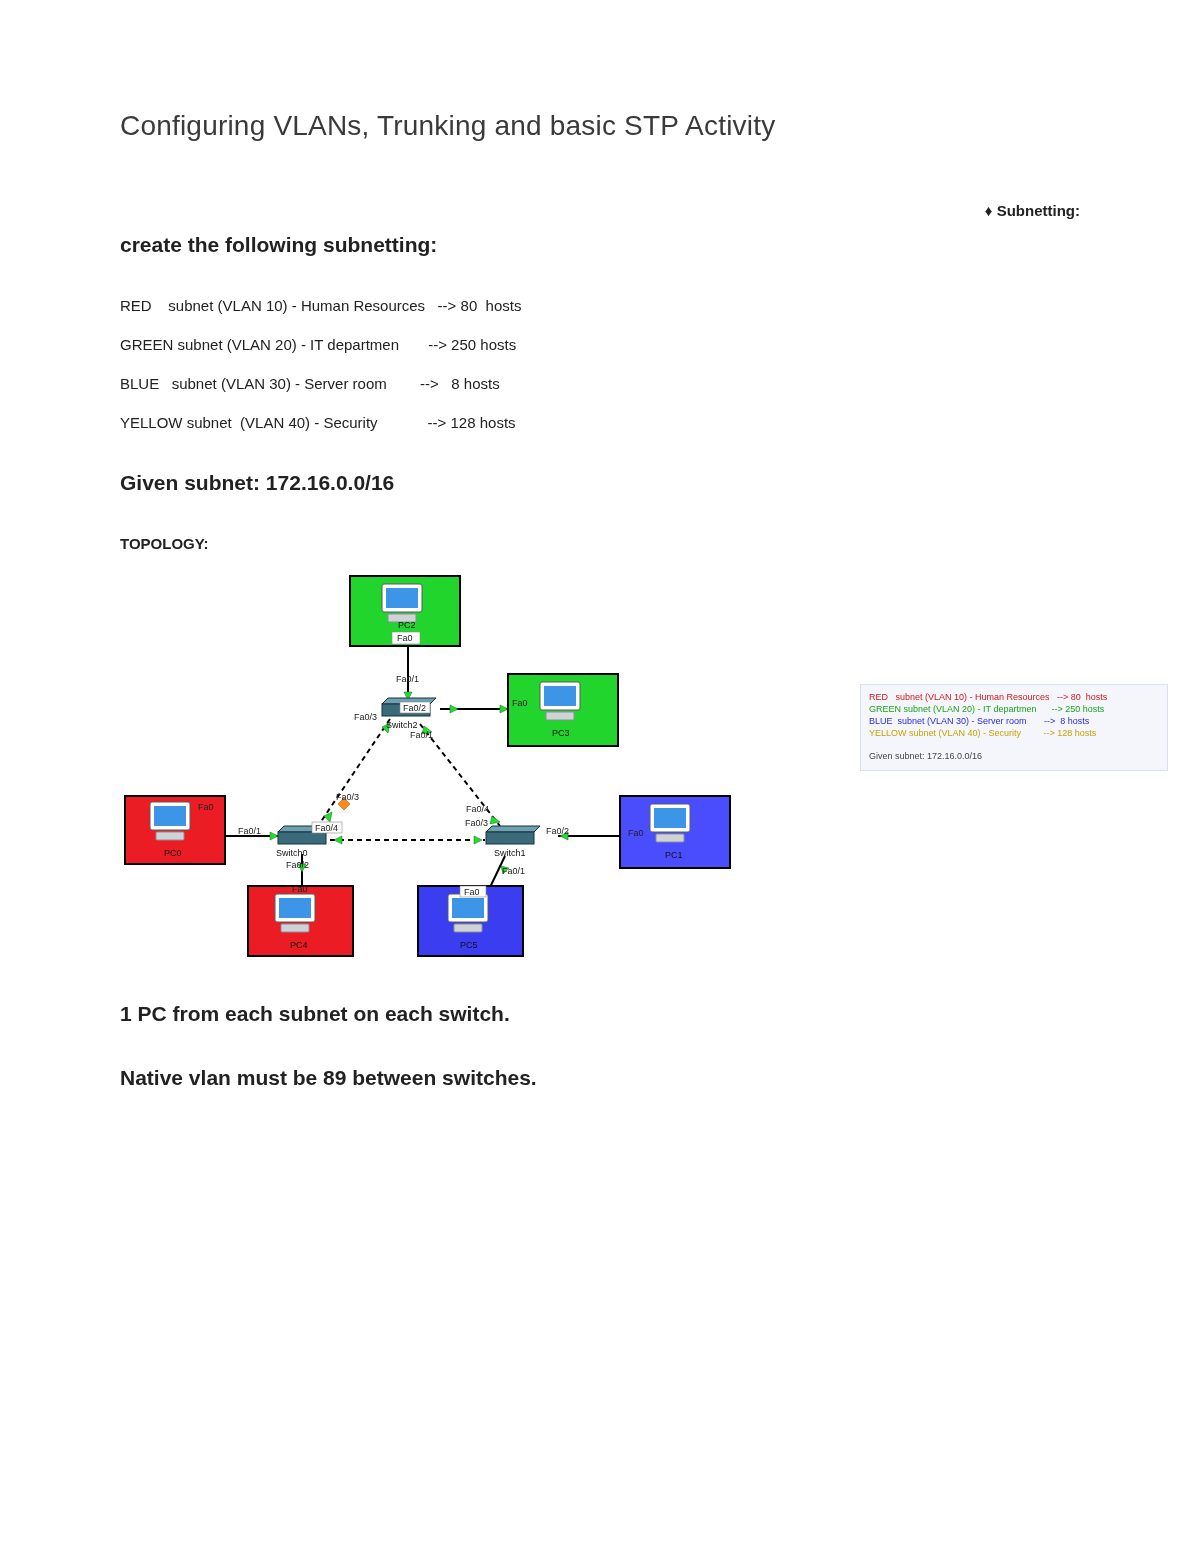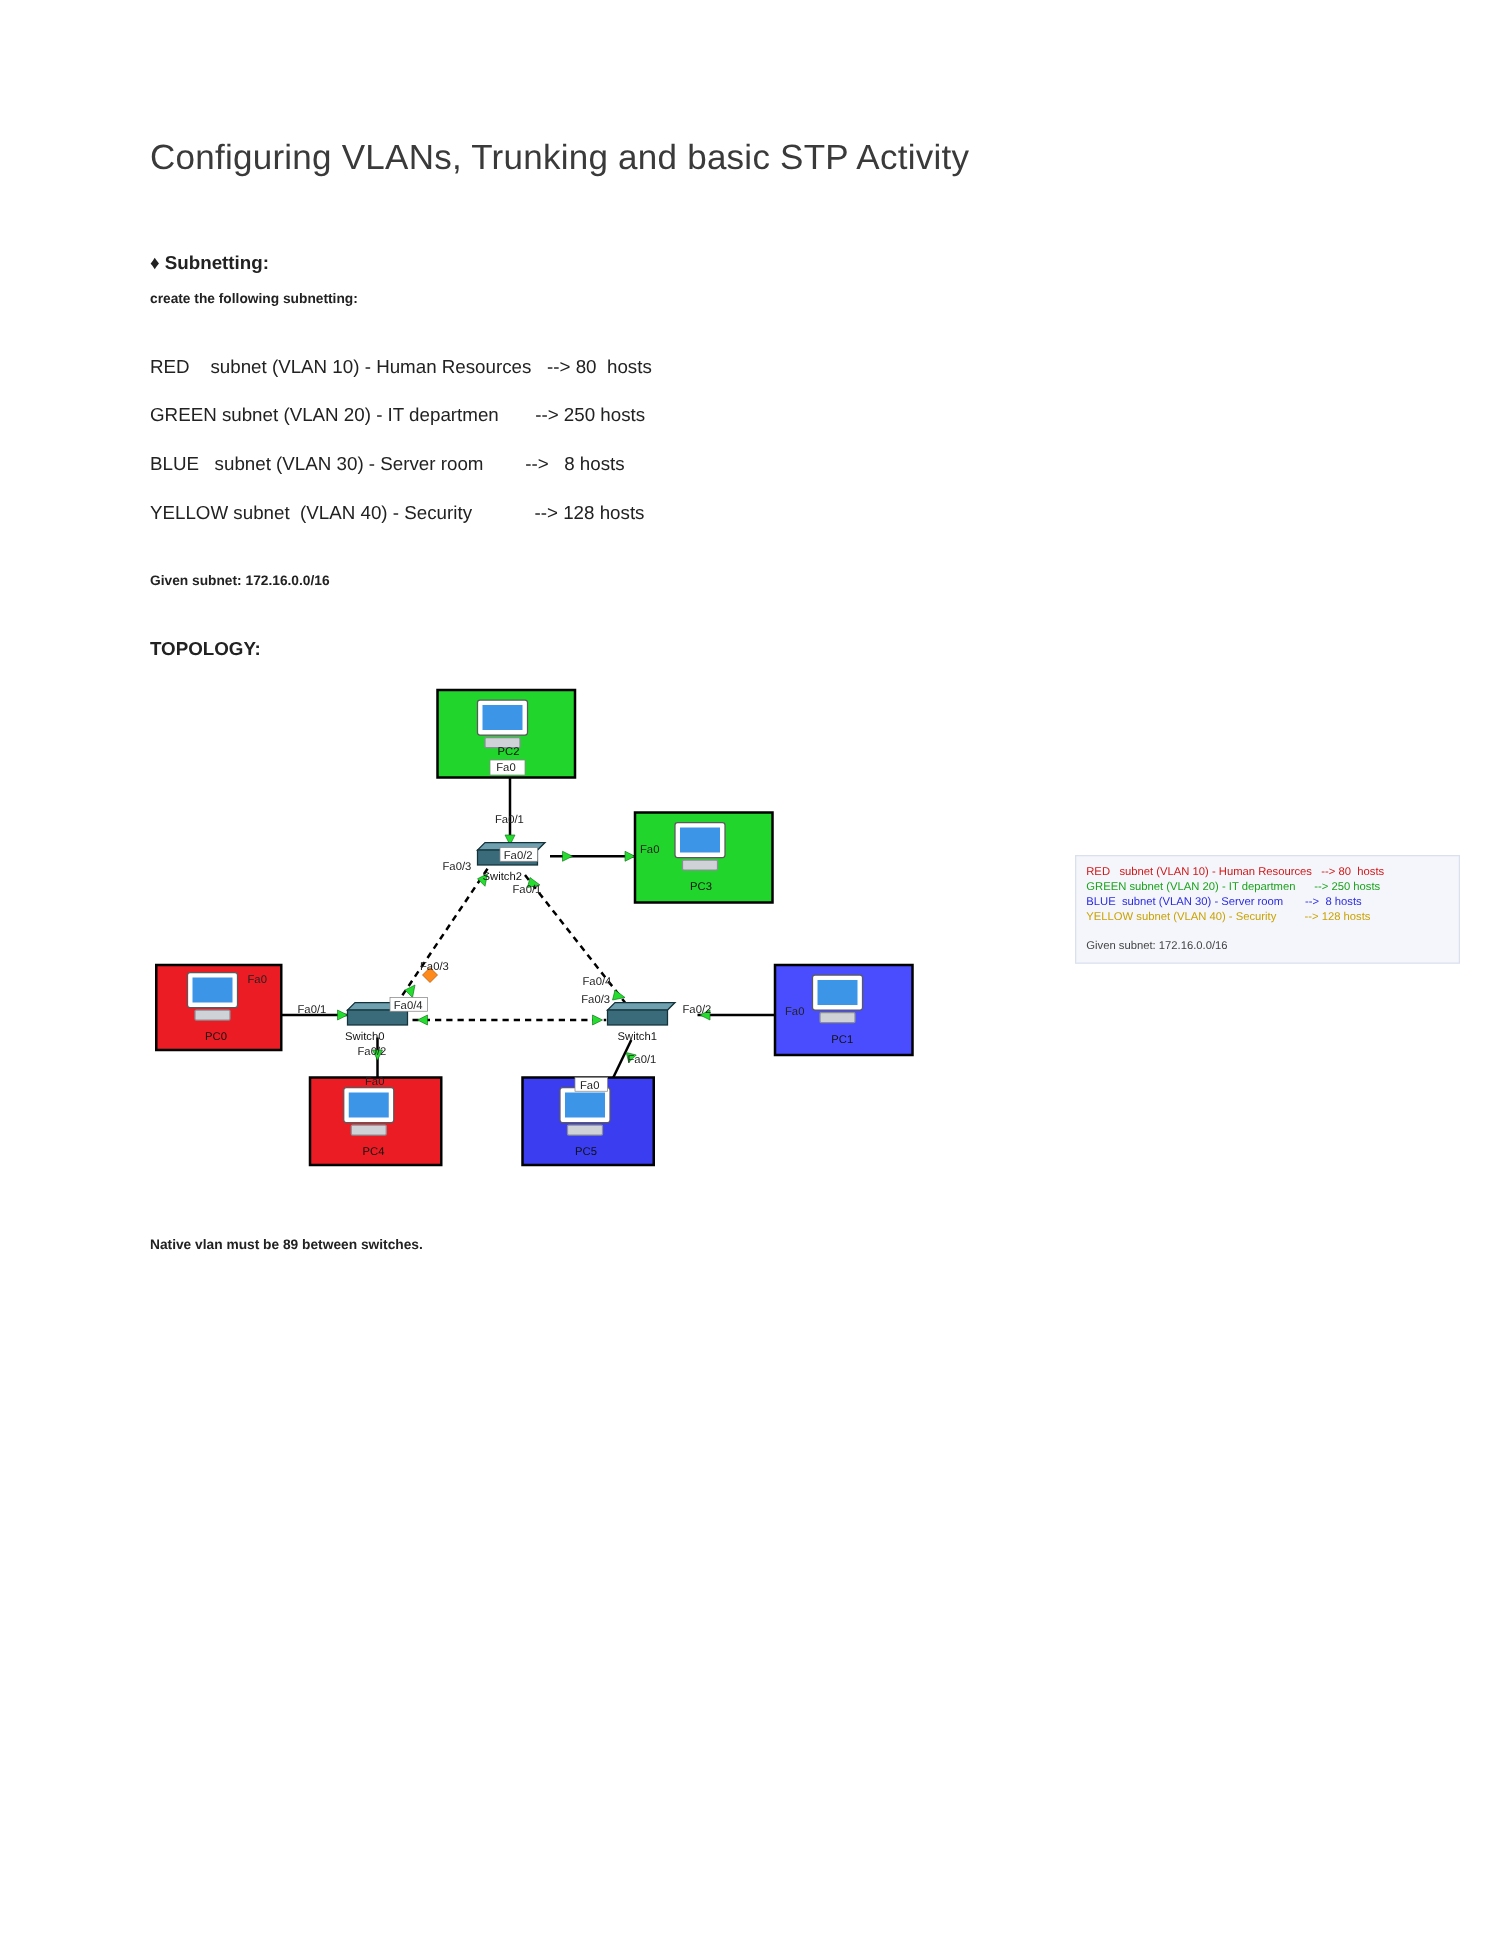--- a/index.html
+++ b/index.html
@@ -19,26 +19,27 @@
     font-weight: 400;
     color: #3a3a3a;
     margin: 0 0 60px 0;
     letter-spacing: 0.2px;
   }
   .section-label {
     font-size: 15px;
     font-weight: 700;
     color: #222;
     margin-bottom: 14px;
+    text-align: right;
   }
   .bullet {
     font-size: 15px;
   }
   .line {
-    font-size: 11px;
+    font-size: 21px;
     color: #222;
     margin-bottom: 22px;
     font-weight: 700;
   }
   .line-normal {
     font-size: 15px;
     color: #222;
     margin-bottom: 22px;
     font-weight: 400;
   }
@@ -258,20 +259,21 @@
       <rect x="192" y="248" width="30" height="11" fill="#fff" stroke="#888" stroke-width="0.6"></rect>
       <text class="port" x="195" y="257">Fa0/4</text>
 
       <text class="port" x="346" y="238">Fa0/4</text>
       <text class="port" x="345" y="252">Fa0/3</text>
       <text class="port" x="426" y="260">Fa0/2</text>
       <text class="port" x="382" y="300">Fa0/1</text>
     </svg>
   </div>
 
+  <div class="line">1 PC from each subnet on each switch.</div>
   <div class="block">
     <div class="line">Native vlan must be 89 between switches.</div>
   </div>
 </div>
 
 <div class="info-card">
   <div class="row"><span class="r">RED   subnet (VLAN 10) - Human Resources   --&gt; 80  hosts</span></div>
   <div class="row"><span class="g">GREEN subnet (VLAN 20) - IT departmen      --&gt; 250 hosts</span></div>
   <div class="row"><span class="b">BLUE  subnet (VLAN 30) - Server room       --&gt;  8 hosts</span></div>
   <div class="row"><span class="y">YELLOW subnet (VLAN 40) - Security         --&gt; 128 hosts</span></div>

